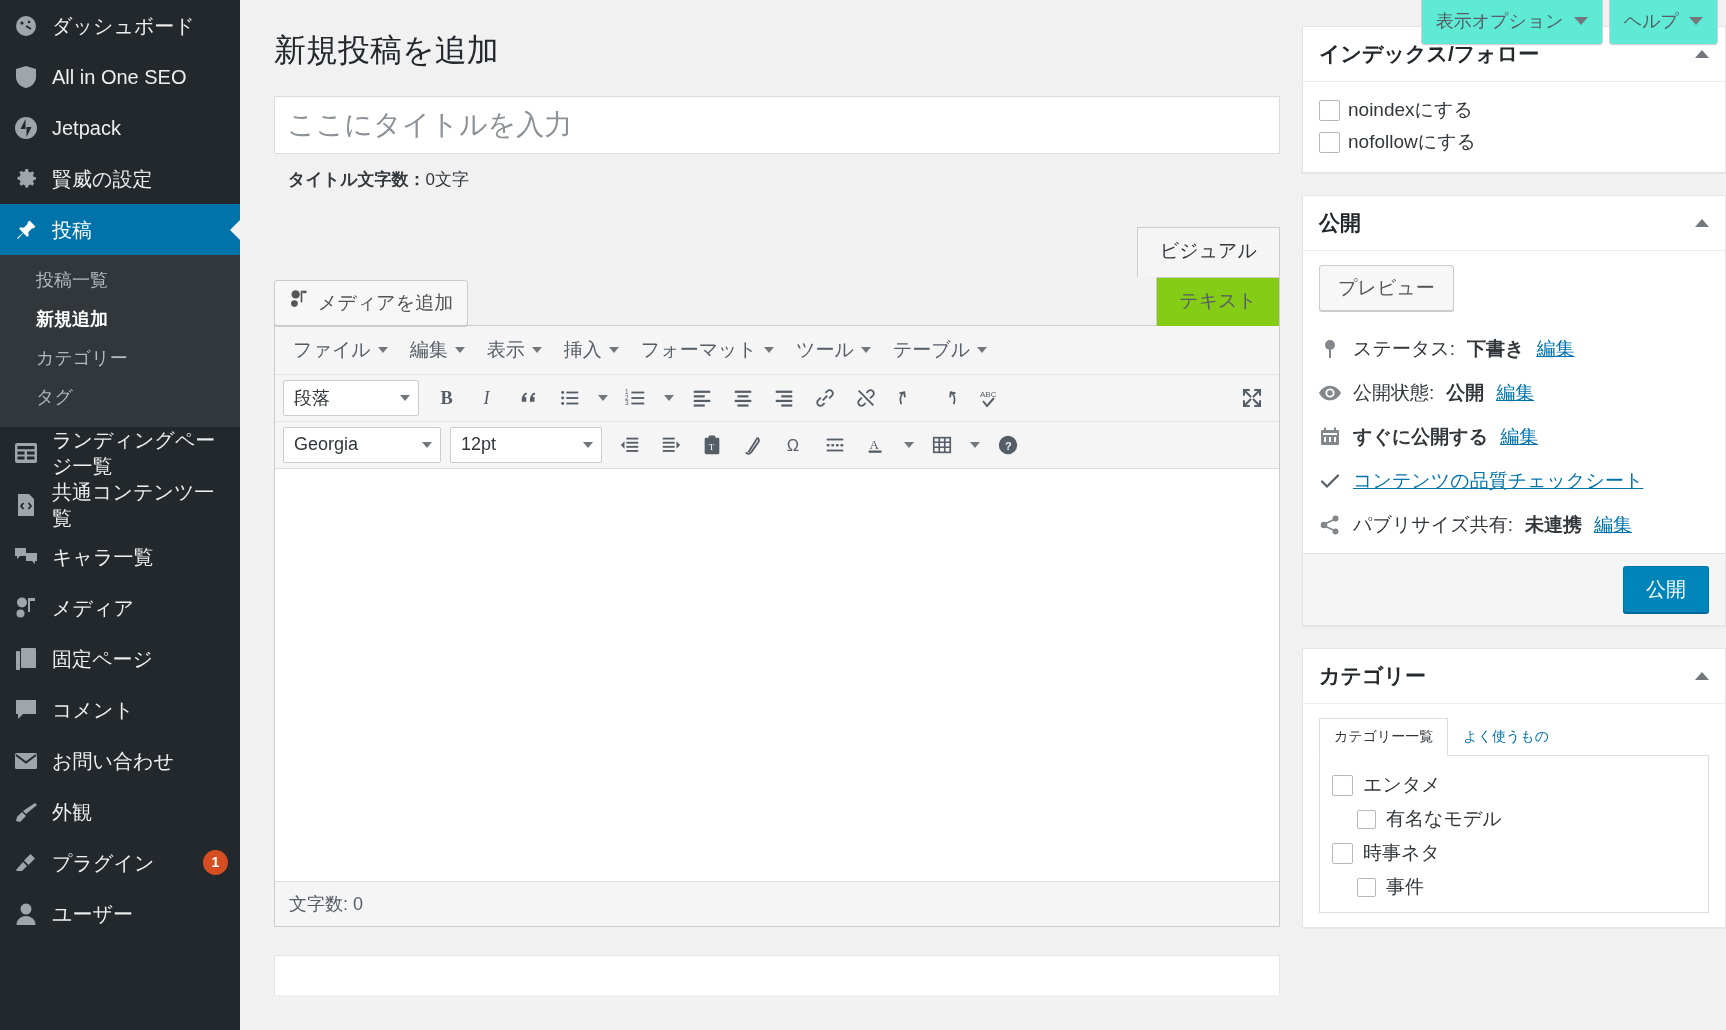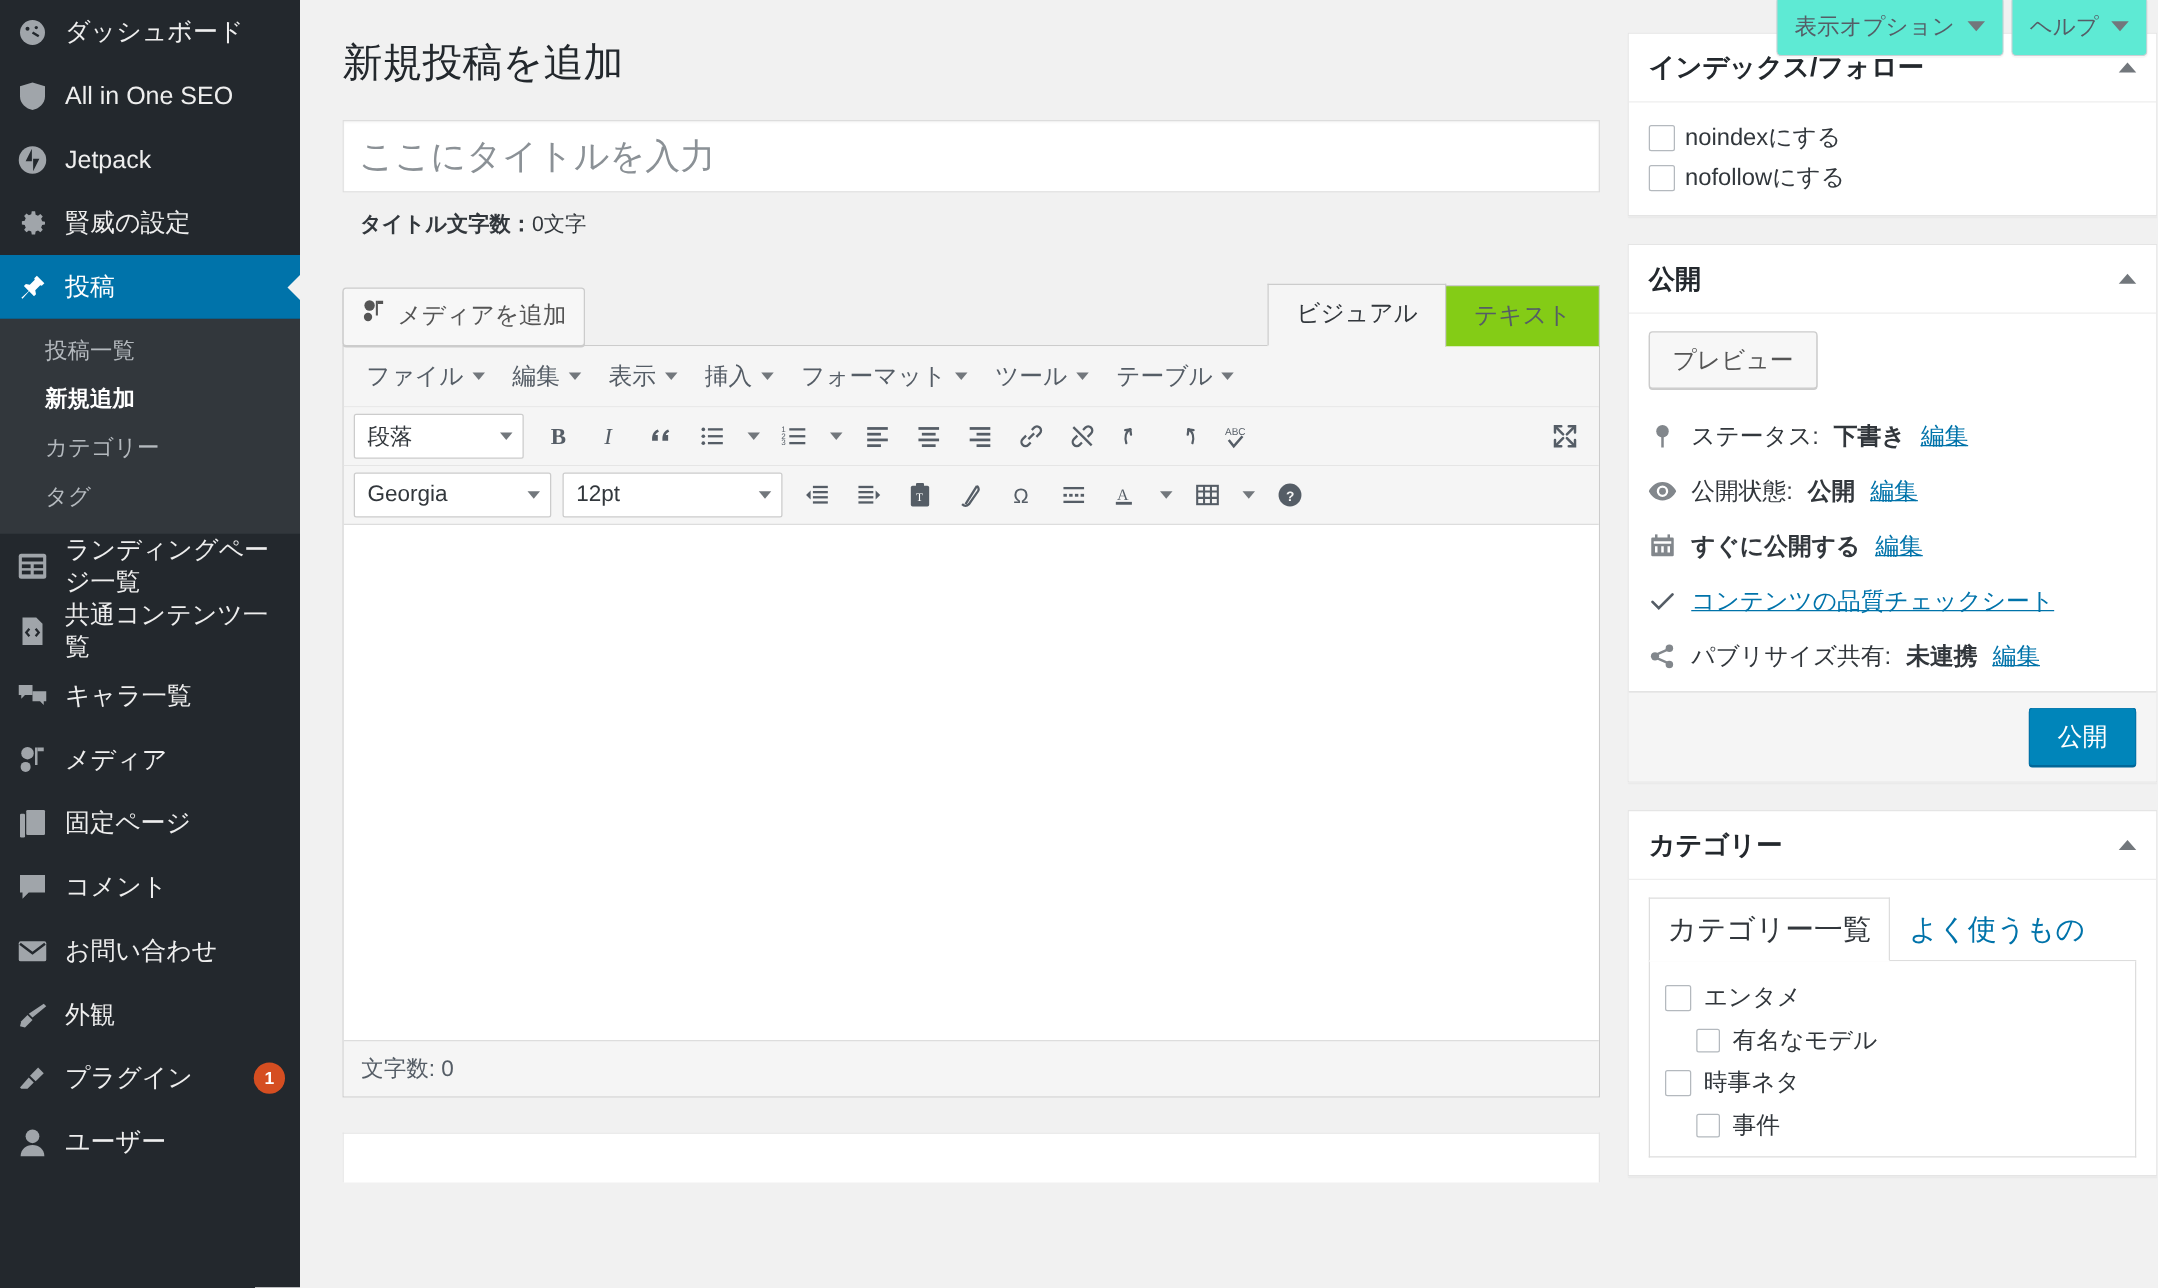--- a/index.html
+++ b/index.html
@@ -138,21 +138,21 @@
     background: #f7f7f7;
     border: 1px solid #ccc;
     border-radius: 3px;
     padding: 8px 14px;
     font-size: 19px;
     color: #555;
     display: inline-flex; align-items: center; gap: 9px;
     box-shadow: 0 1px 0 #ccc;
     line-height: 1.4;
   }
-  .tabs-vt { display: flex; align-items: flex-end; }
+  .tabs-vt { display: flex; align-items: flex-end; flex-direction: column; }
   .tab-vt {
     border: 1px solid #ccc;
     border-bottom: none;
     padding: 10px 22px 12px 22px;
     font-size: 19px;
     background: #84cc16;
     color: #555d66;
     margin-left: -1px;
   }
   .tab-vt.active { background: #f5f5f5; color: #32373c; border-bottom: 1px solid #f5f5f5; }
@@ -196,21 +196,21 @@
     border-radius: 2px;
     height: 36px;
     display: flex; align-items: center; justify-content: space-between;
     padding: 0 8px 0 10px;
     font-size: 18px;
     color: #32373c;
     margin-right: 6px;
   }
   .tb-sel.w1 { width: 136px; }
   .tb-sel.w2 { width: 158px; }
-  .tb-sel.w3 { width: 176px; }
+  .tb-sel.w3 { width: 152px; }
   .tb-btn {
     width: 38px; height: 36px;
     display: flex; align-items: center; justify-content: center;
     color: #555d66;
     border-radius: 2px;
   }
   .tb-btn.narrow { width: 22px; }
   .tb-btn svg { display: block; }
   .tb-spacer { flex: 1 1 auto; }
 
@@ -299,21 +299,21 @@
     border-radius: 3px;
     color: #fff;
     font-size: 20px;
     padding: 9px 22px;
     box-shadow: 0 1px 0 #006799;
   }
 
   
   .cat-tabs { display: flex; align-items: flex-end; border-bottom: 1px solid #ddd; margin: 2px 0 0 0; }
   .cat-tab {
-    font-size: 23px;
+    font-size: 14px;
     padding: 9px 14px;
     color: #32373c;
     border: 1px solid transparent;
     margin-bottom: -1px;
   }
   .cat-tab.active {
     background: #fff;
     border: 1px solid #ddd;
     border-bottom-color: #fff;
   }

